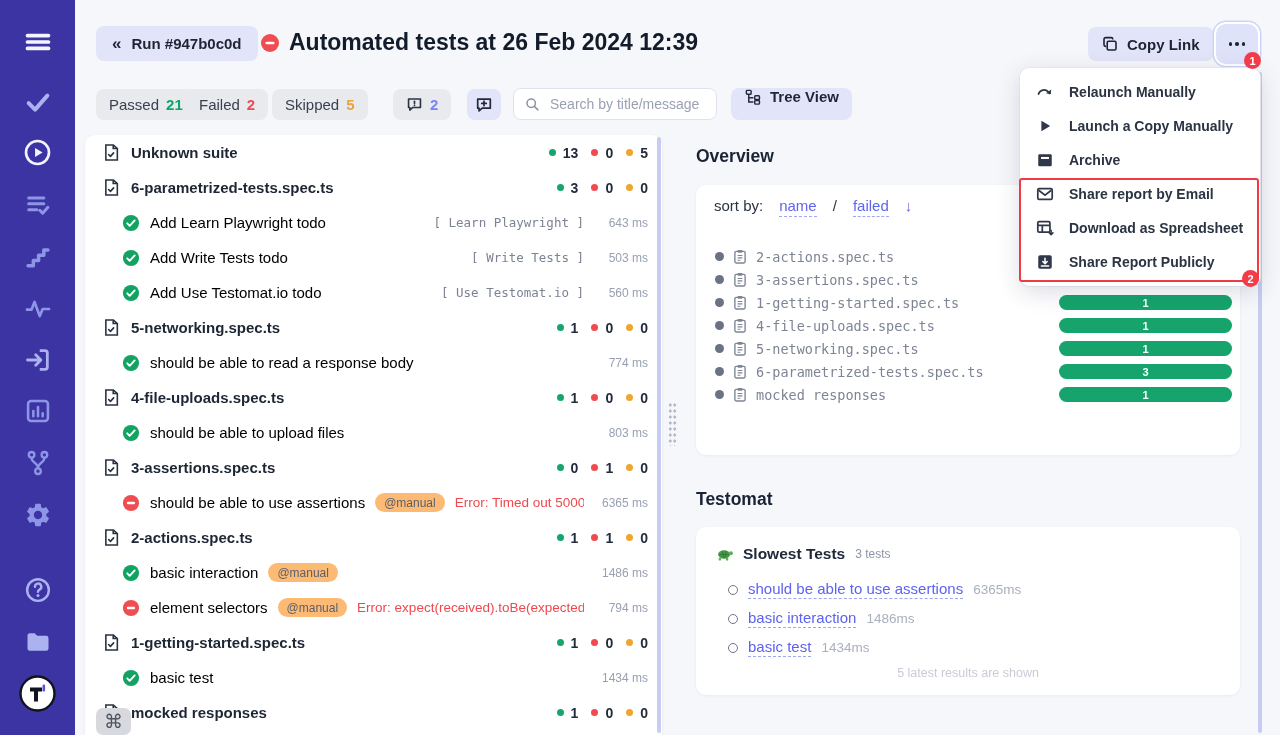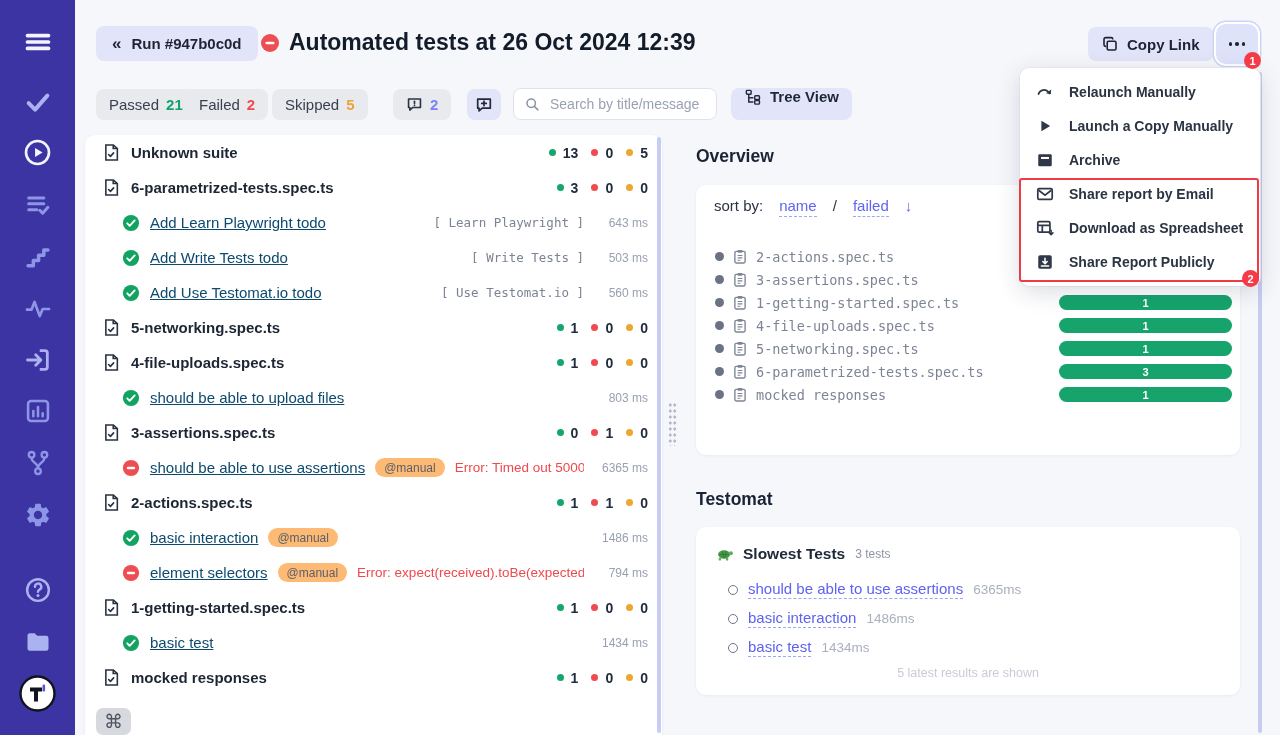--- a/index.html
+++ b/index.html
@@ -52,21 +52,21 @@
   .row{height:35px;display:flex;align-items:center;padding:0 14px;cursor:pointer;}
   .row.suite{padding-left:17px;gap:11px;}
   .sname{font-size:15px;font-weight:600;color:#1d2634;white-space:nowrap;}
   .sp{flex:1;}
   .cnt{display:flex;align-items:center;}
   .cnt .pair{display:flex;align-items:center;gap:7px;margin-left:13px;font-size:14px;font-weight:700;color:#222c3c;}
   .dot{width:7px;height:7px;border-radius:50%;display:inline-block;}
   .dot.g{background:#17a56e}.dot.r{background:#ef4a4f}.dot.y{background:#efa62f}
   .row.test{padding-left:37px;gap:10px;}
   .stic{display:flex;flex-shrink:0;}
-  .tname{font-size:15px;color:#0c4a6e;white-space:nowrap;text-decoration:underline;}
+  .tname{font-size:15px;color:#000000;white-space:nowrap;}
   .badge-manual{background:#fdba74;color:#595f6d;font-size:12px;border-radius:10px;padding:2.5px 9px;white-space:nowrap;}
   .err{color:#f0484d;font-size:13.5px;white-space:nowrap;overflow:hidden;flex:1;min-width:0;}
   .brtag{font-family:"DejaVu Sans Mono",monospace;font-size:12.5px;color:#7c8394;white-space:pre;}
   .dur{width:54px;text-align:right;font-size:12px;color:#98a0b1;flex-shrink:0;white-space:nowrap;}
 
   .vscroll{position:absolute;width:4px;border-radius:2px;background:#c6ccf2;z-index:8;}
   #scroll-left{left:657px;top:137px;height:596px;}
   #scroll-right{left:1258px;top:72px;height:661px;}
   #grip{position:absolute;left:668px;top:402px;width:10px;height:44px;cursor:col-resize;
         background-image:radial-gradient(#b4b8c6 1.1px,transparent 1.3px);background-size:4.5px 6px;}
@@ -200,21 +200,21 @@
 
   <div class="back-btn">
     <span class="back-chevron">«</span>
     <span>Run #947b0c0d</span>
   </div>
   <span class="hstatus">
     <svg width="20" height="20" viewBox="0 0 20 20">
         <circle cx="10" cy="10" r="9" fill="#ee4d52"></circle>
         <rect x="5.4" y="8.7" width="9.2" height="2.6" rx="1.3" fill="#fff"></rect>
       </svg></span>
-  <h1 class="title" style="margin:0">Automated tests at 26 Oct 2024 12:39</h1>
+  <h1 class="title" style="margin:0">Automated tests at 26 Feb 2024 12:39</h1>
   <div class="copy-btn">
     <span style="display:flex">
       <svg width="16" height="16" viewBox="0 0 20 20">
           <rect x="6.5" y="6.5" width="11" height="11" rx="1.8" stroke="#1d2433" stroke-width="2" fill="none"></rect>
           <path d="M13.5 4.5V4a2 2 0 0 0-2-2h-7a2 2 0 0 0-2 2v7a2 2 0 0 0 2 2h.5" stroke="#1d2433" stroke-width="2" fill="none"></path>
         </svg>
       </span>
     <span>Copy Link</span>
   </div>
   <div class="more-btn" aria-label="more">
@@ -386,20 +386,34 @@
             </span>
       <span class="pair">
               <i class="dot r"></i>
               <b class="cr">0</b>
             </span>
       <span class="pair">
               <i class="dot y"></i>
               <b class="cy">0</b>
             </span>
     </span>
+  </div>
+        <div class="row test passed">
+    <span class="stic ic-pass">
+      <svg width="18" height="18" viewBox="0 0 20 20">
+              <circle cx="10" cy="10" r="9" fill="#12a363"></circle>
+              <path d="M5.8 10.4l2.7 2.7 5.6-6" stroke="#fff" stroke-width="2.1" fill="none" stroke-linecap="round" stroke-linejoin="round"></path>
+            </svg>
+          </span>
+
+    <span class="tname">should be able to read a response body</span>
+
+    <span class="sp"></span>
+
+    <span class="dur">774 ms</span>
   </div>
         <div class="row suite">
     <span class="stic">
       <svg width="18" height="19" viewBox="0 0 22 24">
               <path d="M4.5 2.5h9.5L19 7v14.5H4.5z" fill="none" stroke="#2a3242" stroke-width="2"></path>
               <path d="M13.8 2.8V7H19" fill="none" stroke="#2a3242" stroke-width="2"></path>
               <path d="M8 14.6l2.3 2.3 4-4.4" fill="none" stroke="#2a3242" stroke-width="2" stroke-linecap="round" stroke-linejoin="round"></path>
             </svg>
           </span>
     <span class="sname">4-file-uploads.spec.ts</span>

